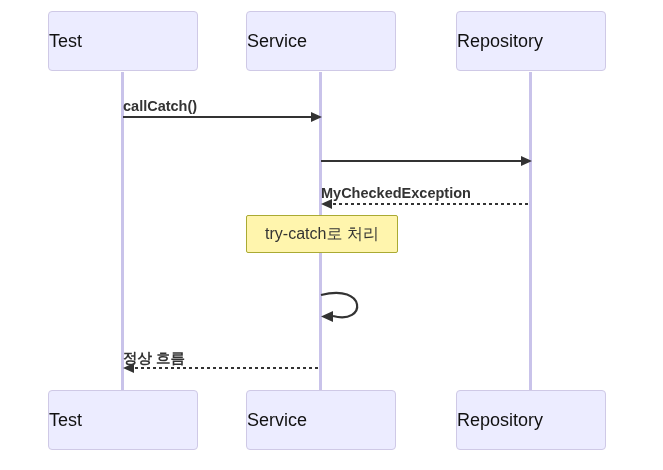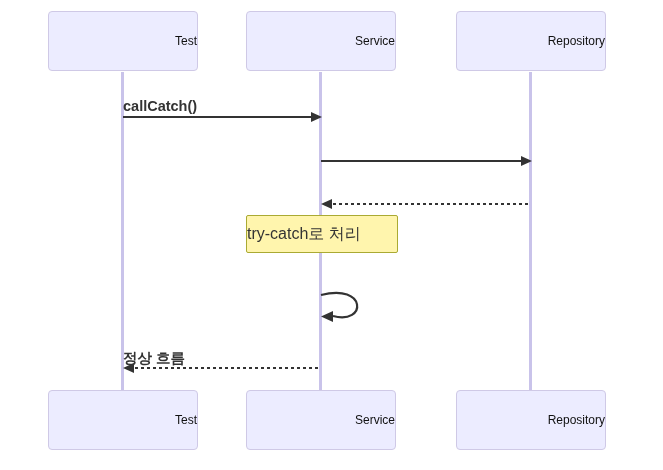--- a/index.html
+++ b/index.html
@@ -26,22 +26,22 @@
   
   .actor {
     position: absolute;
     width: 150px;
     height: 60px;
     background: var(--actor-fill, #ECECFF);
     border: 1px solid var(--actor-border, #CFC9E6);
     border-radius: 4px;
     display: flex;
     align-items: center;
-    justify-content: flex-end;
-    font-size: 12px;
+    justify-content: flex-start;
+    font-size: 18px;
     color: var(--actor-text, #111111);
     box-sizing: border-box;
   }
   
   .msg-label {
     position: absolute;
     text-align: left;
     font-size: 14.5px;
     font-weight: 600;
     color: var(--text, #333333);
@@ -80,21 +80,21 @@
     position: absolute;
     left: 246px;
     top: 215px;
     width: 152px;
     height: 38px;
     background: var(--note-fill, #FFF5AD);
     border: 1px solid var(--note-border, #AAAA33);
     border-radius: 2px;
     display: flex;
     align-items: center;
-    justify-content: flex-start;
+    justify-content: center;
     font-size: 16px;
     color: var(--text, #333333);
     box-sizing: border-box;
   }
   .selfloop-svg {
     position: absolute;
     left: 319px;
     top: 287px;
     overflow: visible;
   }
@@ -118,20 +118,21 @@
     <span>Repository</span>
   </div>
 
   <div class="msg-label" style="left:123px; width:198px; top:98px;">callCatch()</div>
   <div class="line-solid" style="left:123px; top:116px; width:192px;"></div>
   <div class="arrow-right" style="left:311px; top:112px;"></div>
 
   <div class="line-solid" style="left:321px; top:160px; width:204px;"></div>
   <div class="arrow-right" style="left:521px; top:156px;"></div>
 
+  <div class="msg-label" style="left:321px; width:210px; top:185px;">MyCheckedException</div>
   <div class="line-dashed" style="left:327px; top:203px; width:202px;"></div>
   <div class="arrow-left" style="left:321px; top:199px;"></div>
 
   <div class="note">
     <span>try-catch로 처리</span>
   </div>
 
   <svg class="selfloop-svg" width="56" height="40">
     <path d="M 2 8 C 48 -4, 48 38, 14 29" fill="none" stroke="#333333" stroke-width="2.2"></path>
     <polygon points="14,24 2,29.5 14,35" fill="#333333"></polygon>

